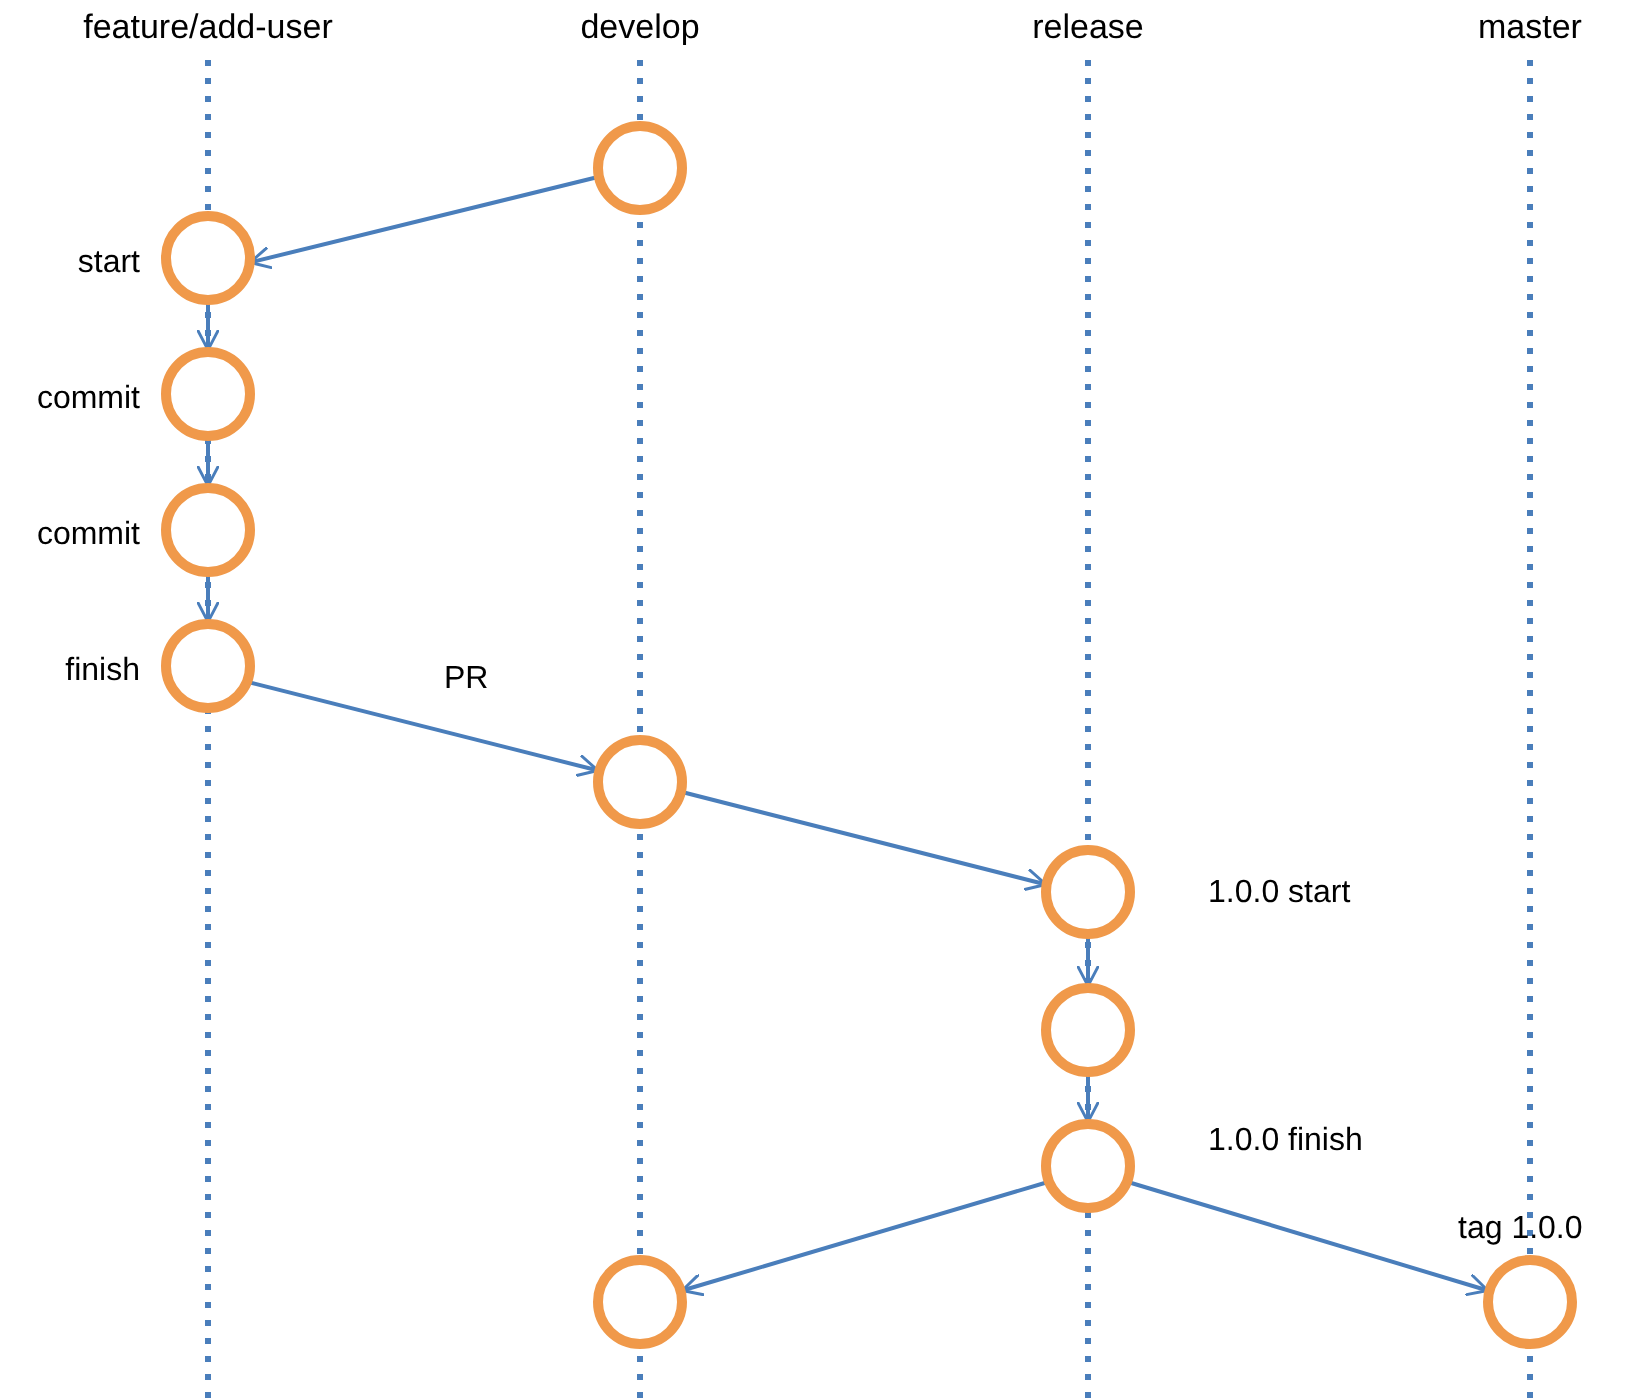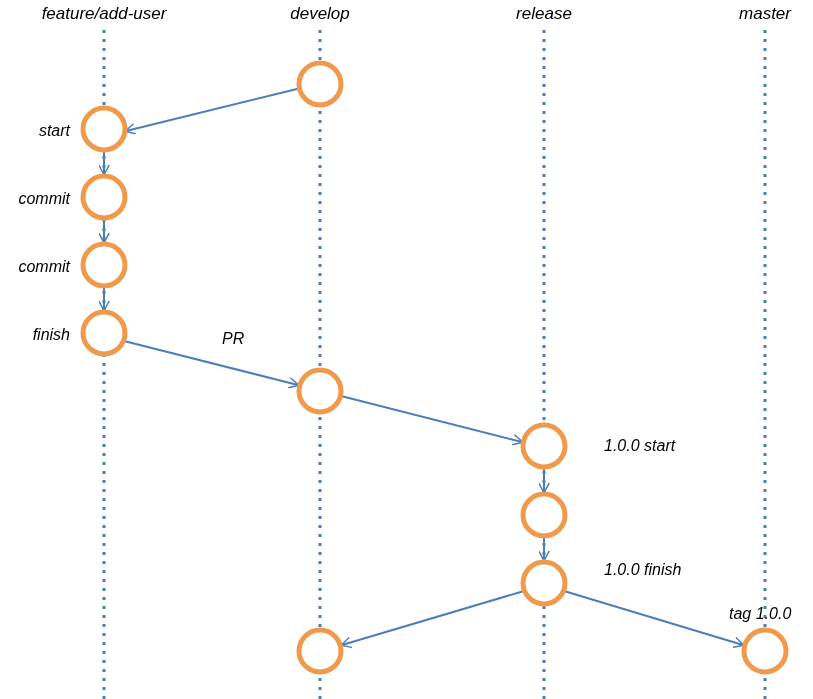--- a/index.html
+++ b/index.html
@@ -10,21 +10,20 @@
   body {
     font-family: "Liberation Sans", sans-serif;
     color: #000000;
   }
   #diagram-root {
     position: relative;
     width: 813px;
     height: 699px;
     background: #ffffff;
     overflow: hidden;
-    font-style: italic;
   }
   #gitflow-svg {
     position: absolute;
     left: 0;
     top: 0;
     width: 813px;
     height: 699px;
   }
   .lane-header-text {
     font-family: "Liberation Sans", sans-serif;

